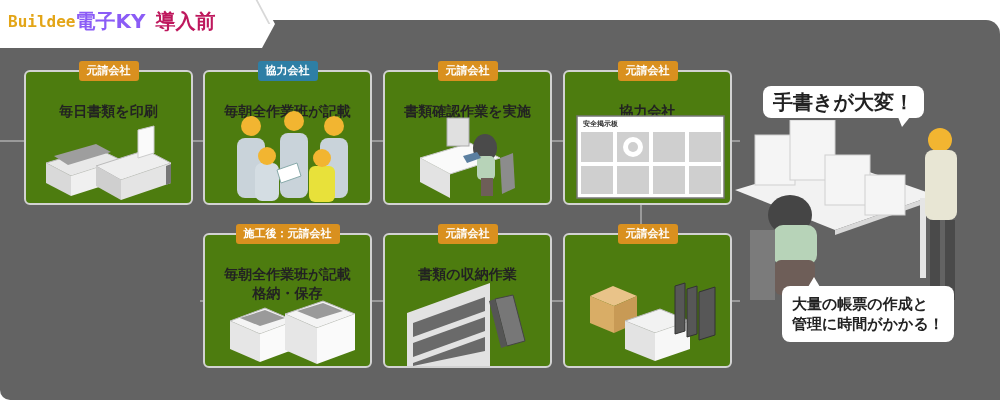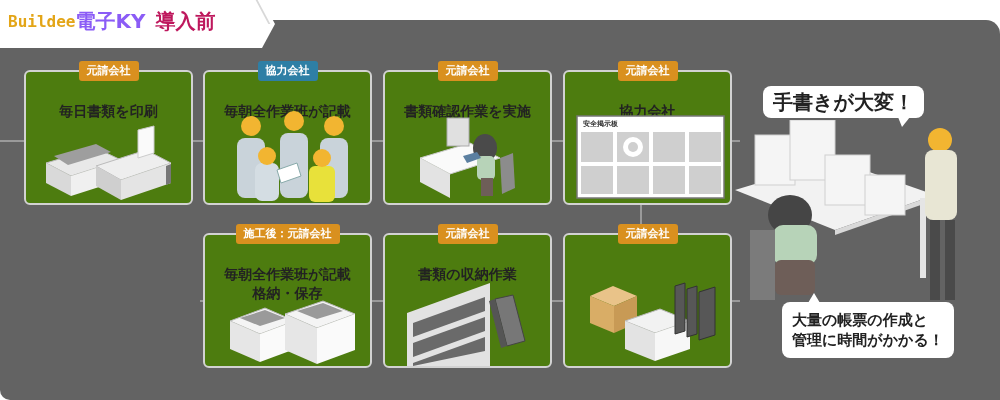--- a/index.html
+++ b/index.html
@@ -50,21 +50,21 @@
 
   .bubble {
     position: absolute; background: #fff; border-radius: 8px; font-weight: bold; color: #222;
     padding: 6px 10px; line-height: 20px; white-space: pre-line;
   }
   .bubble.top { left: 763px; top: 86px; font-size: 20px; }
   .bubble.top::after {
     content: ""; position: absolute; right: 14px; bottom: -9px;
     border-left: 4px solid transparent; border-right: 8px solid transparent; border-top: 10px solid #fff;
   }
-  .bubble.bottom { left: 782px; top: 302px; font-size: 15px; padding: 8px 10px; }
+  .bubble.bottom { left: 782px; top: 286px; font-size: 15px; padding: 8px 10px; }
   .bubble.bottom::before {
     content: ""; position: absolute; left: 26px; top: -9px;
     border-left: 6px solid transparent; border-right: 6px solid transparent; border-bottom: 10px solid #fff;
   }
 </style>
 </head>
 <body>
 
 <div class="panel"></div>
 

